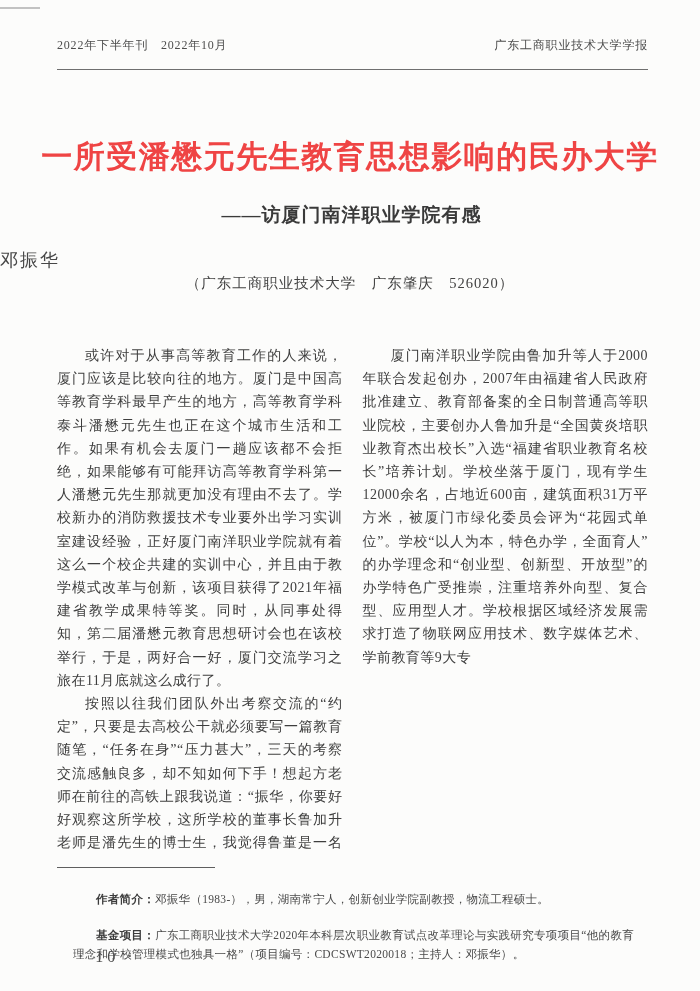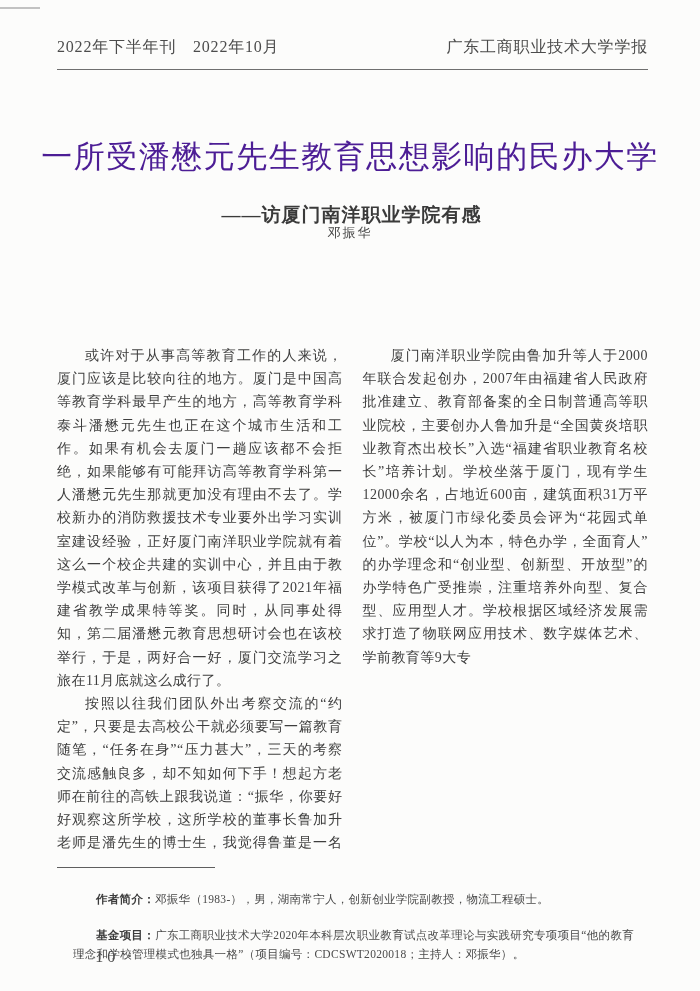--- a/index.html
+++ b/index.html
@@ -21,54 +21,53 @@
     position: absolute;
     top: 7px; left: 0;
     width: 40px; height: 2px;
     background: #c2c2c2;
   }
   .page-header {
     position: absolute;
     top: 37px; left: 57px; right: 52px;
     display: flex;
     justify-content: space-between;
-    font-size: 16px;
+    font-size: 12px;
     color: #4c4c4c;
     letter-spacing: 0.8px;
   }
   .header-rule {
     position: absolute;
     top: 69px; left: 57px; right: 52px;
     border-top: 1.2px solid #6f6f6f;
   }
   .article-title {
     position: absolute;
     top: 136px; left: 0; right: 0;
     margin: 0;
     text-align: center;
     font-size: 31px;
-    font-weight: normal;
+    font-weight: bold;
     letter-spacing: 1.5px;
-    color: #4c1d95;
+    color: #ef4444;
   }
   .article-subtitle {
     position: absolute;
     top: 202px; left: 3px; right: 0;
     margin: 0;
     text-align: center;
     font-size: 19px;
     font-weight: 600;
     letter-spacing: 1px;
     color: #3a3a3a;
   }
   .article-author {
     position: absolute;
-    top: 224px; left: 0; right: 0;
-    text-align: center;
-    font-size: 13px;
+    top: 248px; left: 0; right: 0;
+    font-size: 18px;
     color: #474747;
     letter-spacing: 2px;
   }
   .article-affiliation {
     position: absolute;
     top: 274px; left: 0; right: 0;
     text-align: center;
     font-size: 14.5px;
     color: #424242;
     letter-spacing: 1px;
@@ -145,20 +144,21 @@
   <header class="page-header">
     <span>2022年下半年刊　2022年10月</span>
     <span>广东工商职业技术大学学报</span>
   </header>
 
   <div class="header-rule"></div>
 
   <h1 class="article-title">一所受潘懋元先生教育思想影响的民办大学</h1>
   <h2 class="article-subtitle">——访厦门南洋职业学院有感</h2>
   <div class="article-author">邓振华</div>
+  <div class="article-affiliation">（广东工商职业技术大学　广东肇庆　526020）</div>
 
   <div class="body-columns">
     <div class="col">
       <p class="indent">或许对于从事高等教育工作的人来说，厦门应该是比较向往的地方。厦门是中国高等教育学科最早产生的地方，高等教育学科泰斗潘懋元先生也正在这个城市生活和工作。如果有机会去厦门一趟应该都不会拒绝，如果能够有可能拜访高等教育学科第一人潘懋元先生那就更加没有理由不去了。学校新办的消防救援技术专业要外出学习实训室建设经验，正好厦门南洋职业学院就有着这么一个校企共建的实训中心，并且由于教学模式改革与创新，该项目获得了2021年福建省教学成果特等奖。同时，从同事处得知，第二届潘懋元教育思想研讨会也在该校举行，于是，两好合一好，厦门交流学习之旅在11月底就这么成行了。</p>
       <p class="indent">按照以往我们团队外出考察交流的“约定”，只要是去高校公干就必须要写一篇教育随笔，“任务在身”“压力甚大”，三天的考察交流感触良多，却不知如何下手！想起方老师在前往的高铁上跟我说道：“振华，你要好好观察这所学校，这所学校的董事长鲁加升老师是潘先生的博士生，我觉得鲁董是一名对教育有着独特情怀的民办学校举办者，在他的身上你可以看到学者型企业家魅力；他的教育理念和学校管理模式也独具一格，当然，这里面也有潘先生教育思想的影子。”因此，在去之前，我大致在网上找了一些资料，了解潘懋元先生的教</p>
     </div>
     <div class="col">
       <p class="indent">厦门南洋职业学院由鲁加升等人于2000年联合发起创办，2007年由福建省人民政府批准建立、教育部备案的全日制普通高等职业院校，主要创办人鲁加升是“全国黄炎培职业教育杰出校长”入选“福建省职业教育名校长”培养计划。学校坐落于厦门，现有学生12000余名，占地近600亩，建筑面积31万平方米，被厦门市绿化委员会评为“花园式单位”。学校“以人为本，特色办学，全面育人”的办学理念和“创业型、创新型、开放型”的办学特色广受推崇，注重培养外向型、复合型、应用型人才。学校根据区域经济发展需求打造了物联网应用技术、数字媒体艺术、学前教育等9大专</p>
     </div>
   </div>

